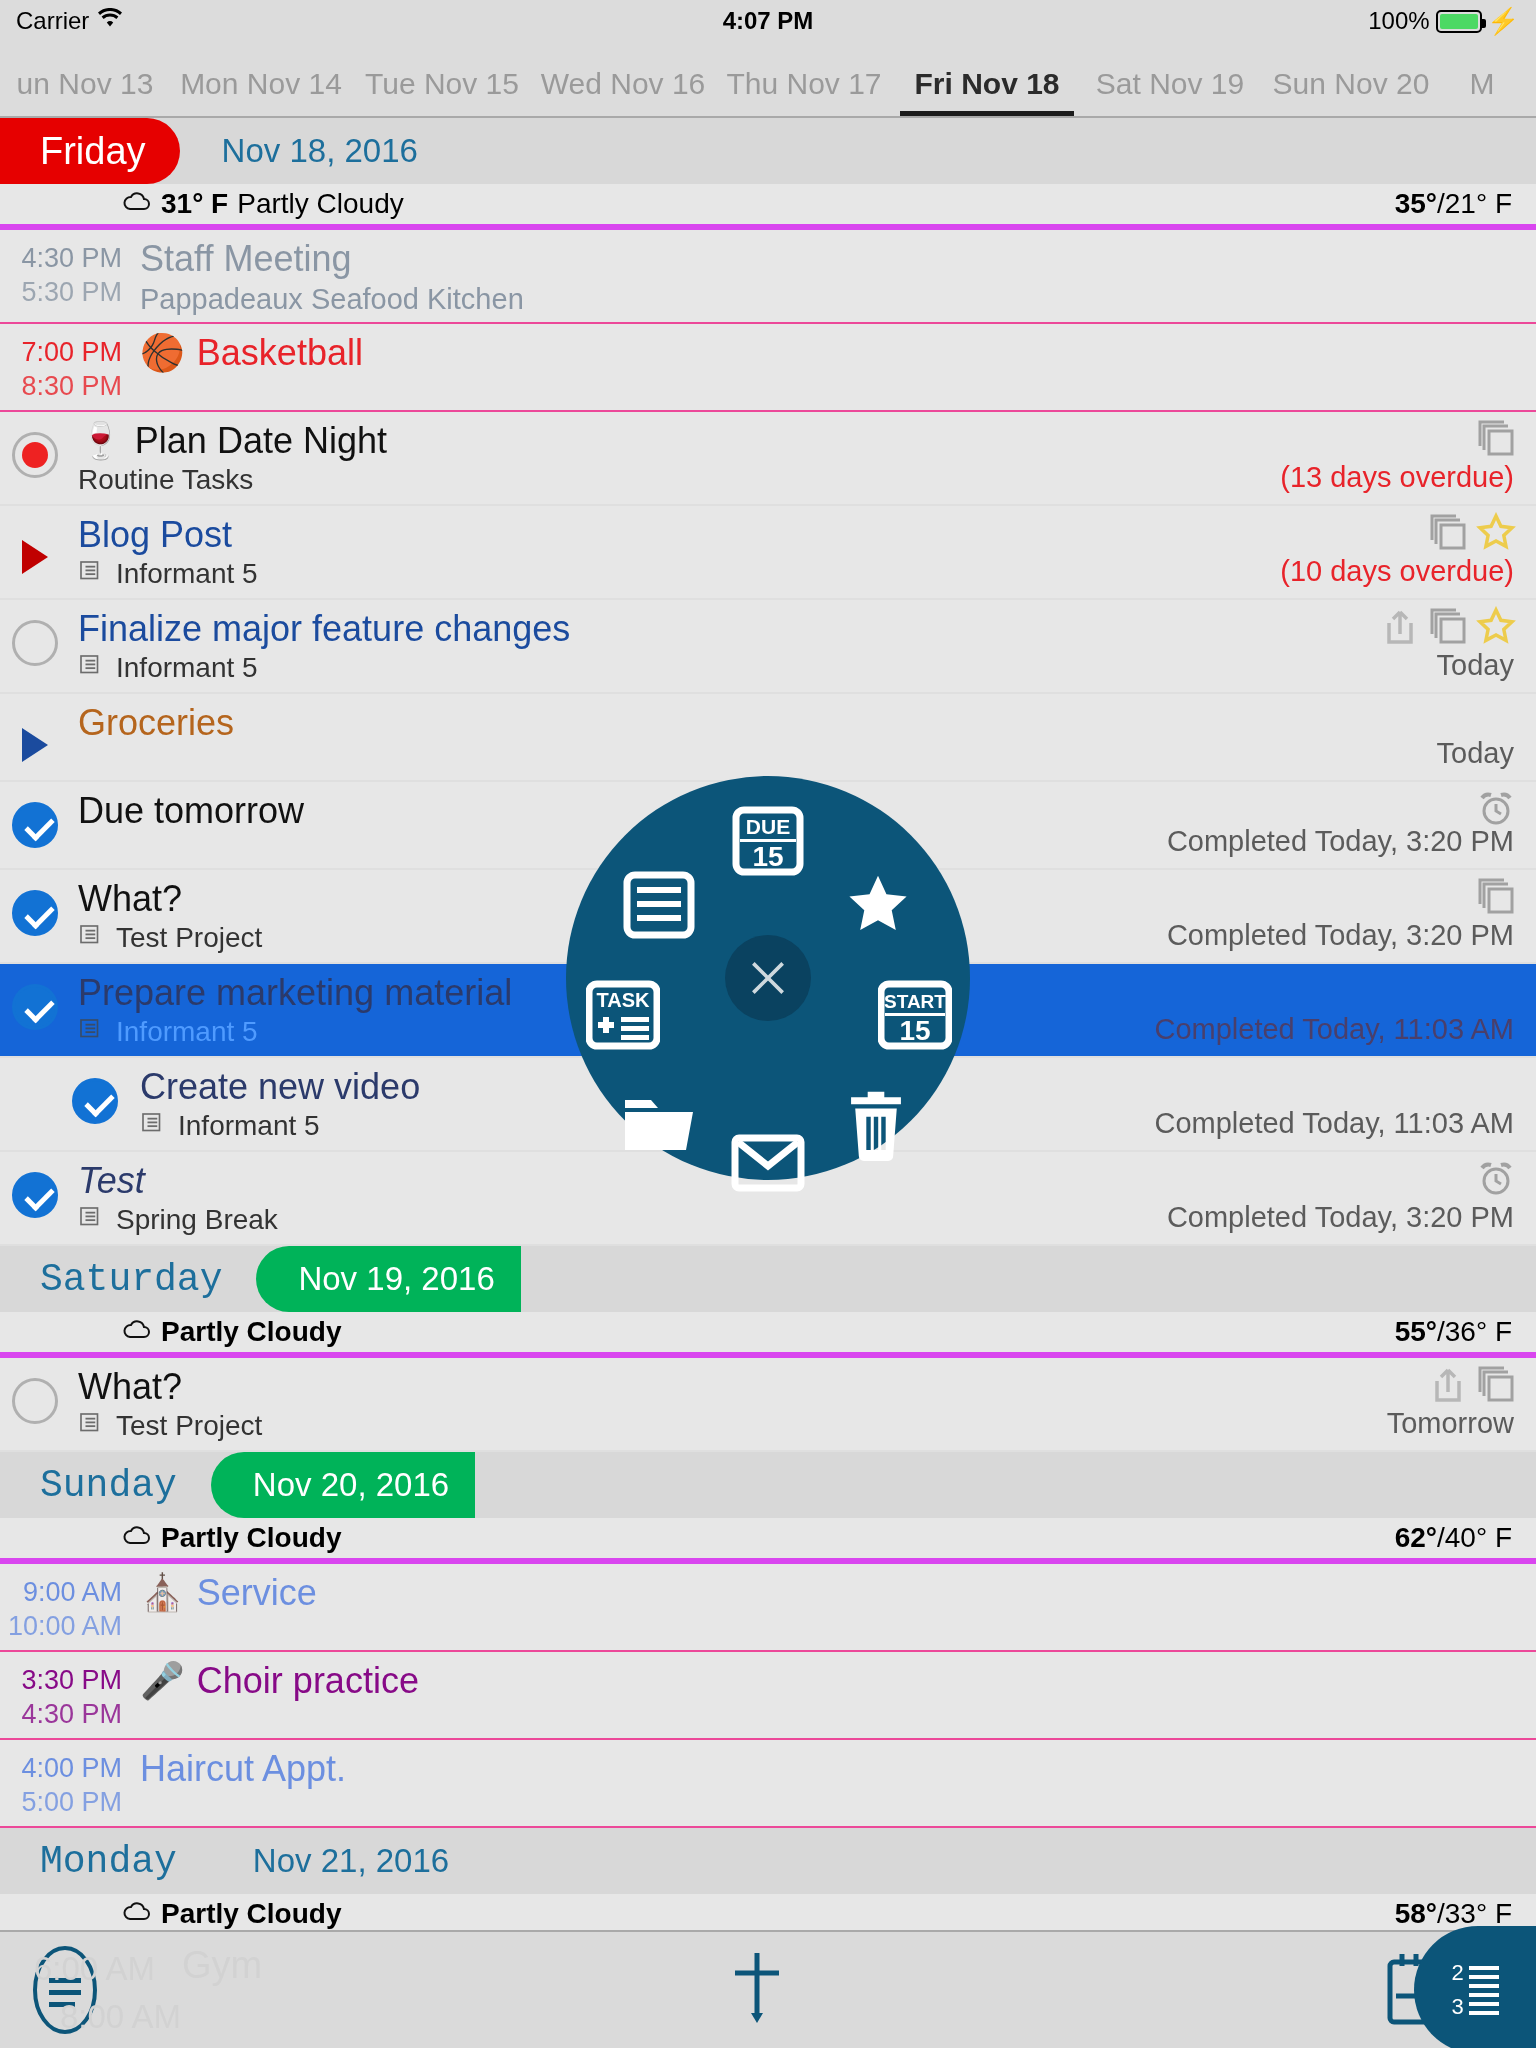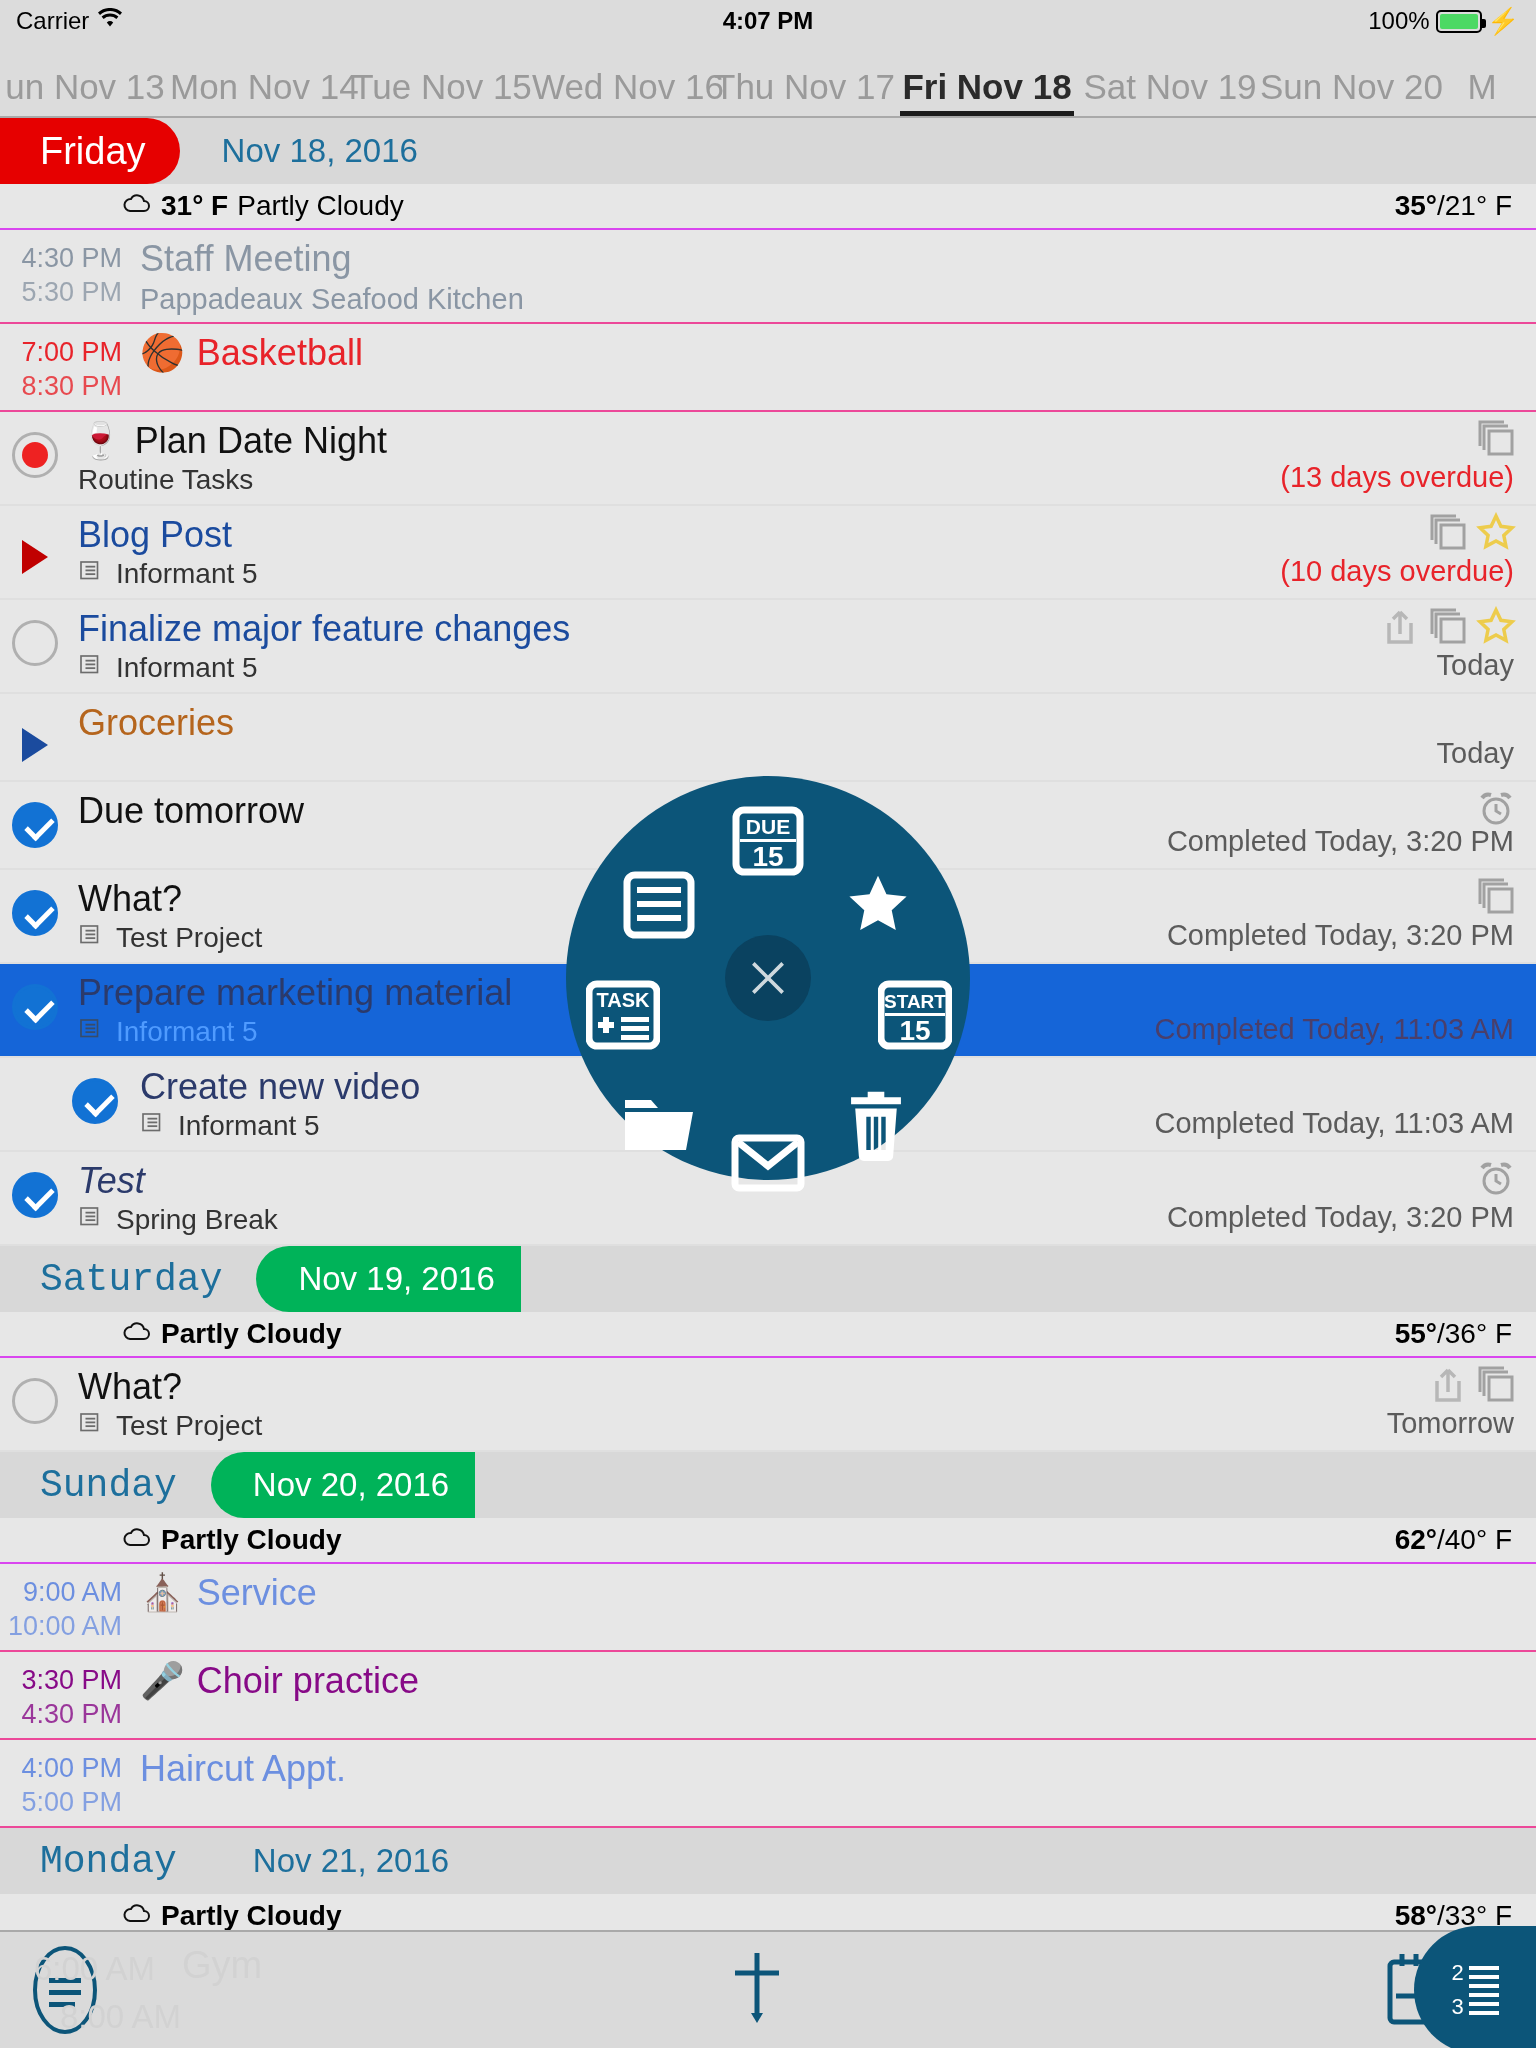--- a/index.html
+++ b/index.html
@@ -30,22 +30,22 @@
   .battery i{display:block;width:100%;height:100%;background:#4cd964;border-radius:2px;}
   .wifi{font-size:22px;}
 
   
   .daytabs{
     position:absolute; top:42px; left:0; width:1536px; height:75px;
     background:#dcdcdc; display:flex; align-items:flex-end;
     z-index:38; overflow:hidden;
   }
   .dtab{
-    flex:0 0 auto; text-align:center; padding:0 0 10px 0;
-    font-size:35px; color:#9a9a9a; position:relative; white-space:nowrap;
+    flex:0 0 auto; text-align:center; padding:0 0 16px 0;
+    font-size:30px; color:#9a9a9a; position:relative; white-space:nowrap;
   }
   .dtab .dow{ font-weight:400; }
   .dtab .dnum{ font-weight:400; }
   .dtab.active{ color:#2b2b2b; }
   .dtab.active .dow,.dtab.active .dnum{ font-weight:700; }
   .dtab.active::after{
     content:""; position:absolute; left:6px; right:6px; bottom:0;
     height:6px; background:#1c1c1c;
   }
   .tabs-sep{ position:absolute; top:116px; left:0; width:1536px; height:2px; background:#a9a9a9; z-index:38;}
@@ -72,21 +72,21 @@
   .daychip.plain{ background:transparent; color:#1d6f9c; padding-left:40px;font-family:Liberation Mono, monospace;}
   .datechip{
     height:66px; padding:0 26px 0 42px; display:flex; align-items:center;
     font-size:33px; color:#1d6f9c; background:transparent;
     border-top-left-radius:36px; border-bottom-left-radius:36px;
   }
   .datechip.green{ background:#00b359; color:#fff; }
 
   .weather{
     height:46px; display:flex; align-items:center; background:#e7e7e7;
-    border-bottom:2px solid #d946ef; position:relative;
+    border-bottom:6px solid #d946ef; position:relative;
   }
   .weather .wl{ position:absolute; left:122px; display:flex; align-items:center; gap:9px; font-size:28px;}
   .weather .wtemp{ position:absolute; right:24px; font-size:28px;}
   .weather .wtemp b{font-weight:700;}
   .weather .wtemp span{font-weight:400;}
   .cloudicon{font-size:26px;}
 
   
   .evrow{ display:flex; min-height:88px; position:relative; padding:6px 0 6px 0; background:#e7e7e7; border-bottom:2px solid #ec4899;}
   .evtimes{ width:132px; text-align:right; padding-right:10px; font-size:27px; line-height:1.25; padding-top:6px;}

